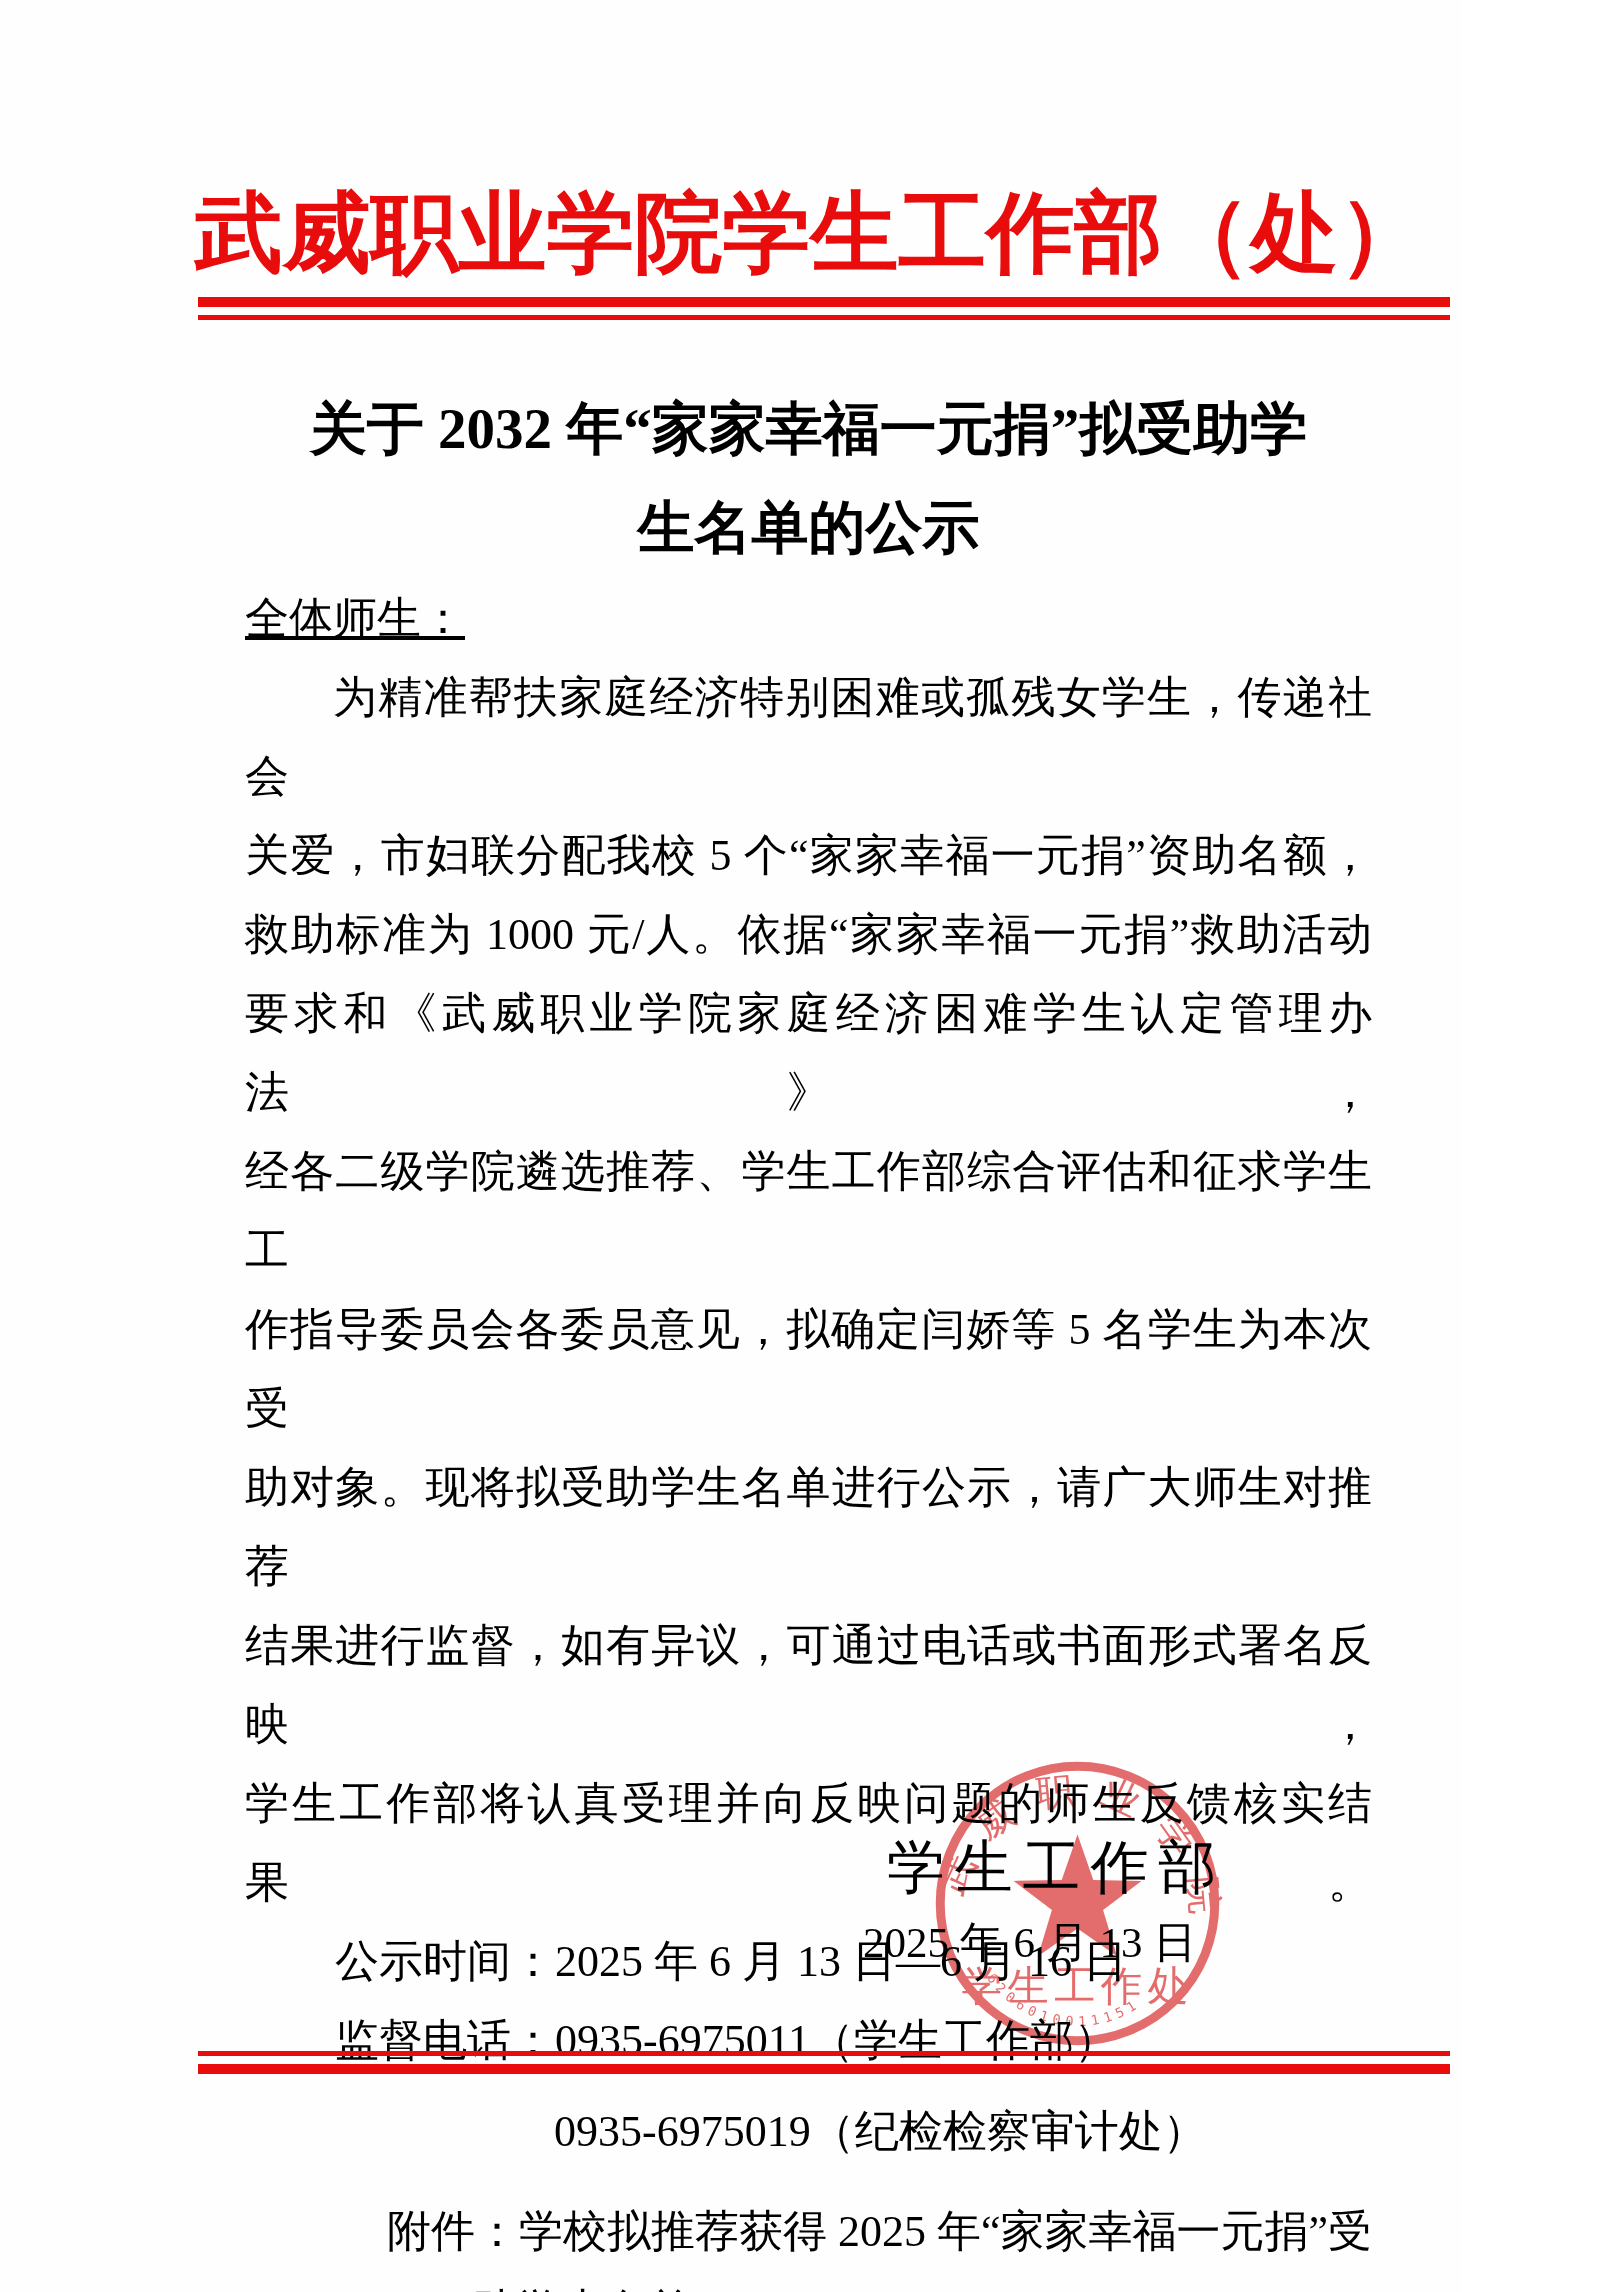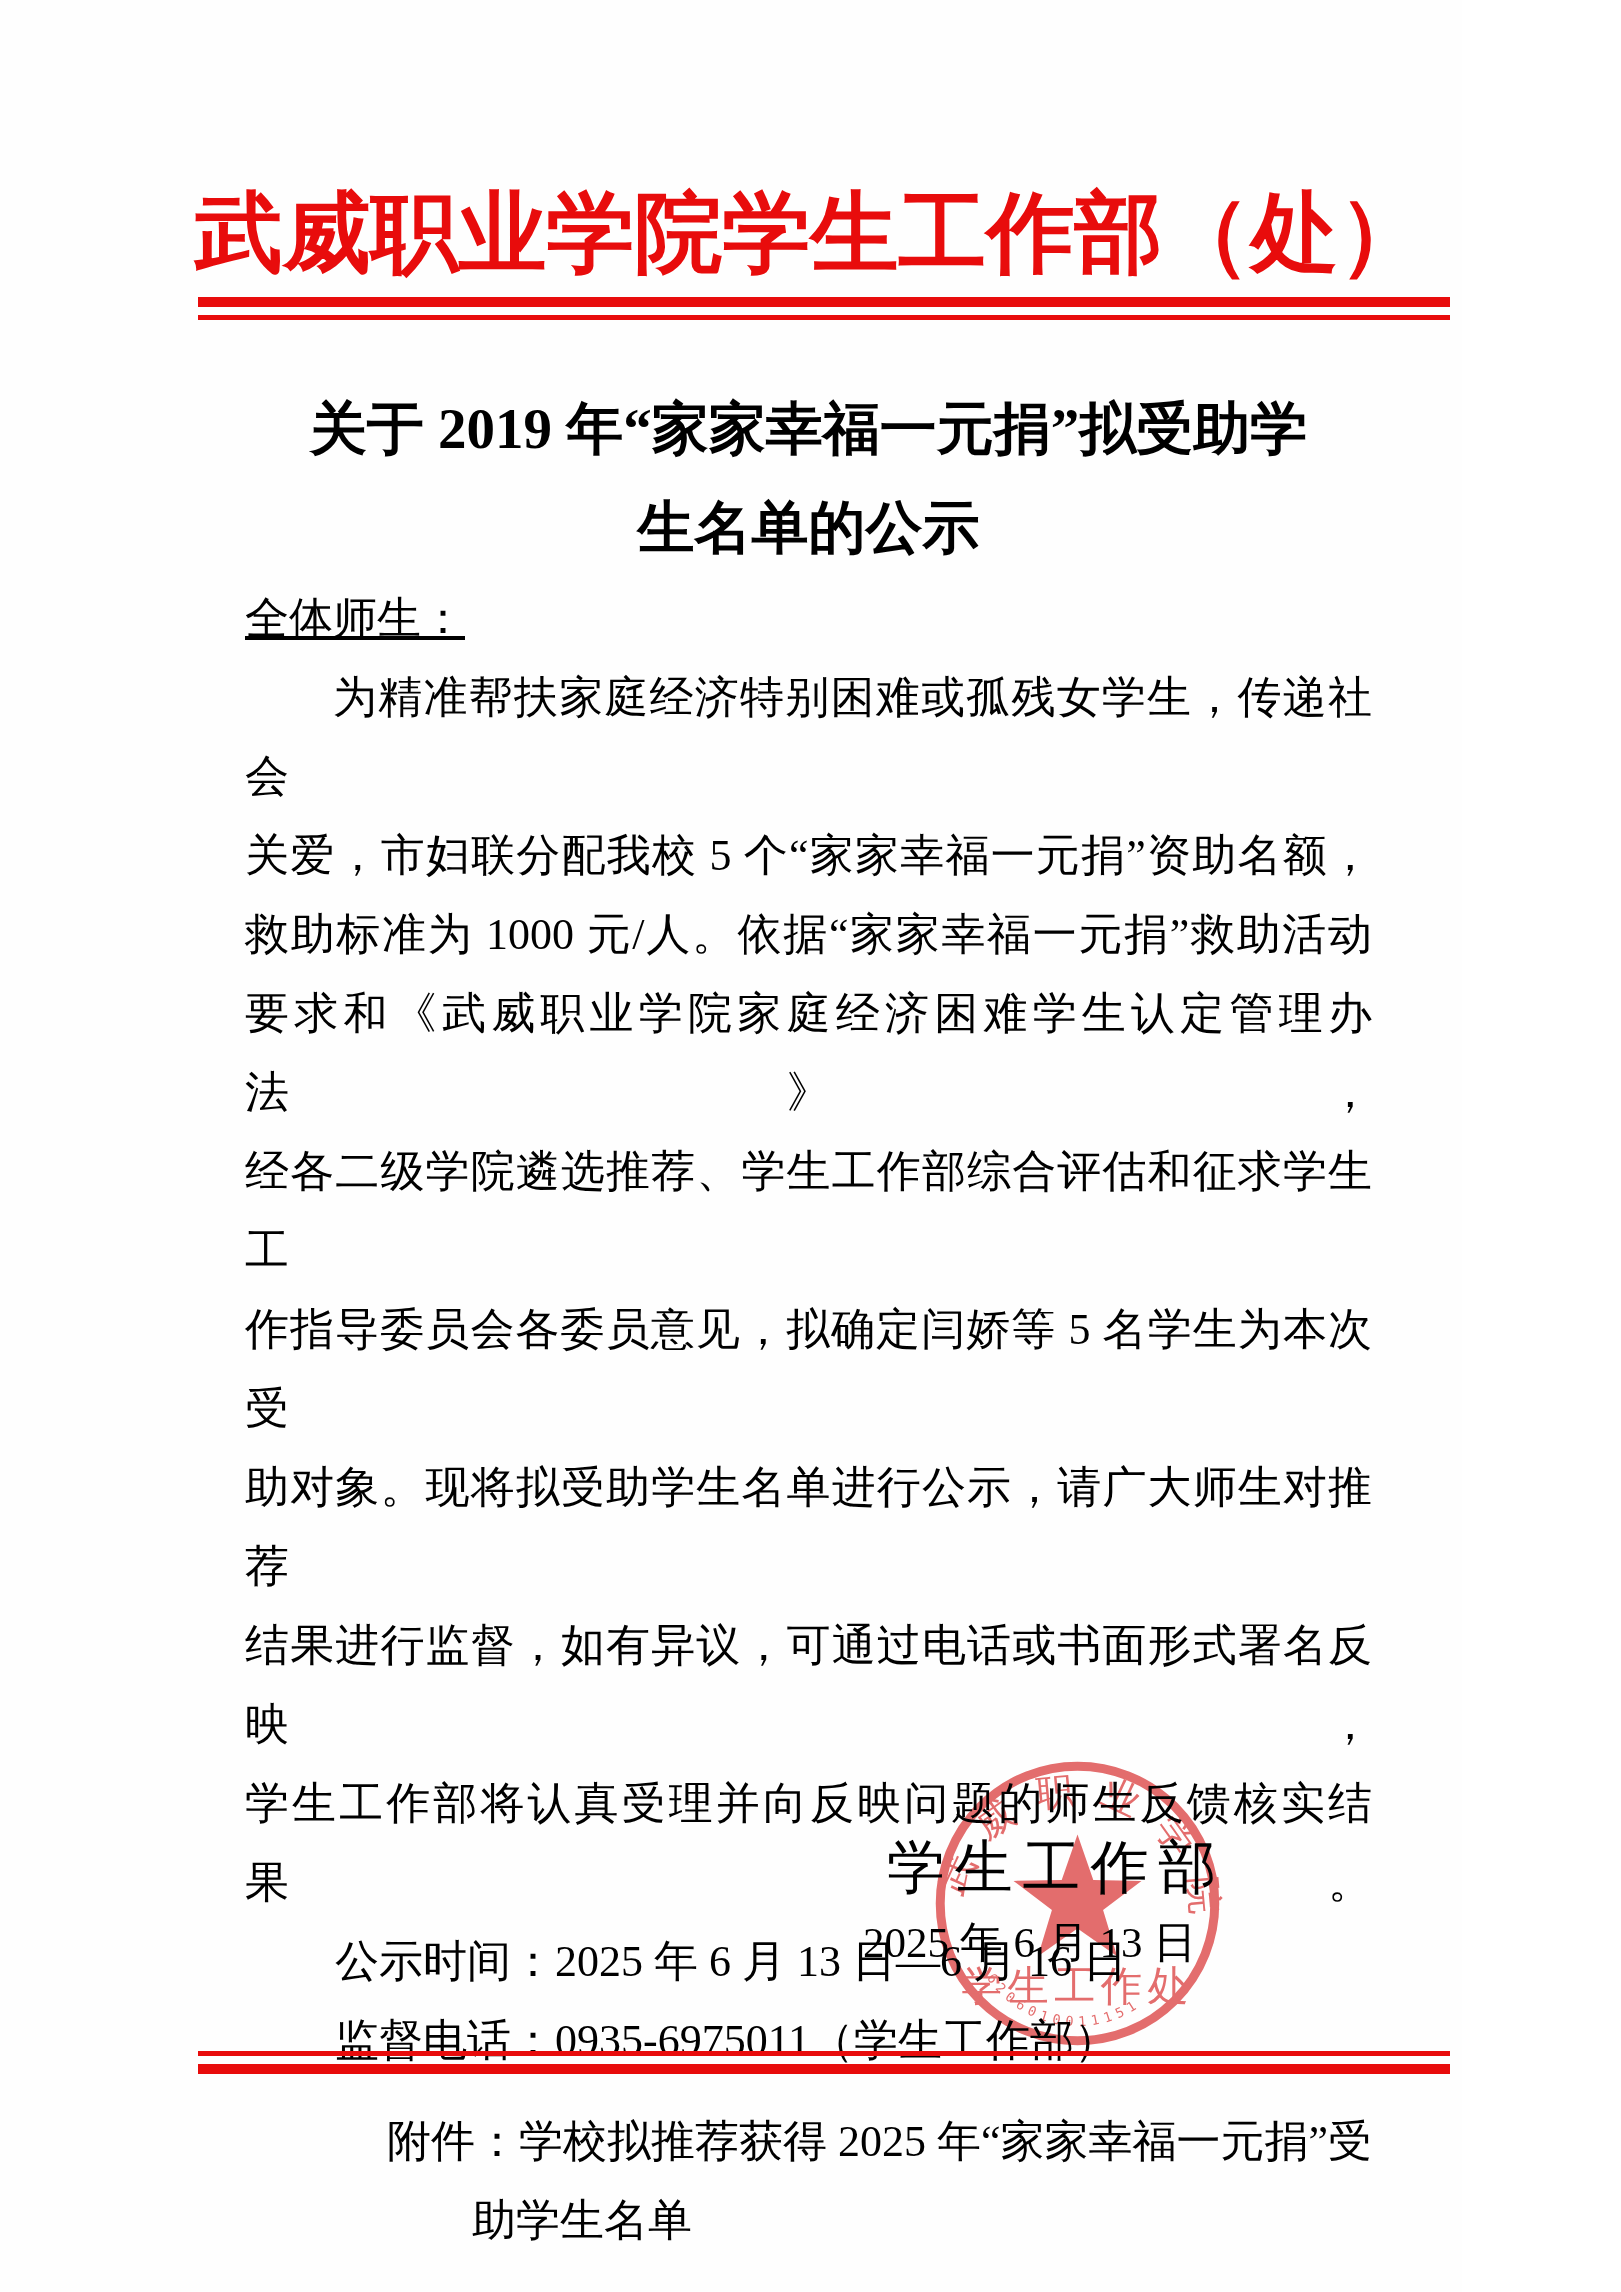--- a/index.html
+++ b/index.html
@@ -62,37 +62,38 @@
 </head>
 <body>
 
 <div class="page">
 
   <div class="letterhead">武威职业学院学生工作部（处）</div>
   <div class="rule rule-top-thick"></div>
   <div class="rule rule-top-thin"></div>
 
   <div class="doc-title">
-    <div class="tline">关于 2019 年“家家幸福一元捐”拟受助学</div>
+    <div class="tline">关于 2032 年“家家幸福一元捐”拟受助学</div>
     <div class="tline">生名单的公示</div>
   </div>
 
   <div class="body-block">
     <div class="salutation">全体师生：</div>
     <div class="pline indent">为精准帮扶家庭经济特别困难或孤残女学生，传递社会</div>
     <div class="pline">关爱，市妇联分配我校 5 个“家家幸福一元捐”资助名额，</div>
     <div class="pline">救助标准为 1000 元/人。依据“家家幸福一元捐”救助活动</div>
     <div class="pline">要求和《武威职业学院家庭经济困难学生认定管理办法》，</div>
     <div class="pline">经各二级学院遴选推荐、学生工作部综合评估和征求学生工</div>
     <div class="pline">作指导委员会各委员意见，拟确定闫娇等 5 名学生为本次受</div>
     <div class="pline">助对象。现将拟受助学生名单进行公示，请广大师生对推荐</div>
     <div class="pline">结果进行监督，如有异议，可通过电话或书面形式署名反映，</div>
     <div class="pline">学生工作部将认真受理并向反映问题的师生反馈核实结果。</div>
     <div class="info-line">公示时间：2025 年 6 月 13 日—6 月 16 日</div>
     <div class="info-line">监督电话：0935-6975011（学生工作部）</div>
+    <div class="info-line phone2">0935-6975019（纪检检察审计处）</div>
     <div class="attach-1">附件：学校拟推荐获得 2025 年“家家幸福一元捐”受</div>
     <div class="attach-2">助学生名单</div>
   </div>
 
   <div class="stamp-wrap">
     <svg viewBox="0 0 360 360" width="323" height="323">
       <circle cx="180" cy="180" r="153" fill="none" stroke="#e05353" stroke-width="10"></circle>
       <polygon fill="#e05353" points="180,103 197.6,153.7 251.3,154.8 208.5,187.3 224.1,238.7 180,208 135.9,238.7 151.5,187.3 108.7,154.8 162.4,153.7"></polygon>
       <defs>
         <path id="arcTop" d="M 52,196 A 128,128 0 1 1 308,196" fill="none"></path>

